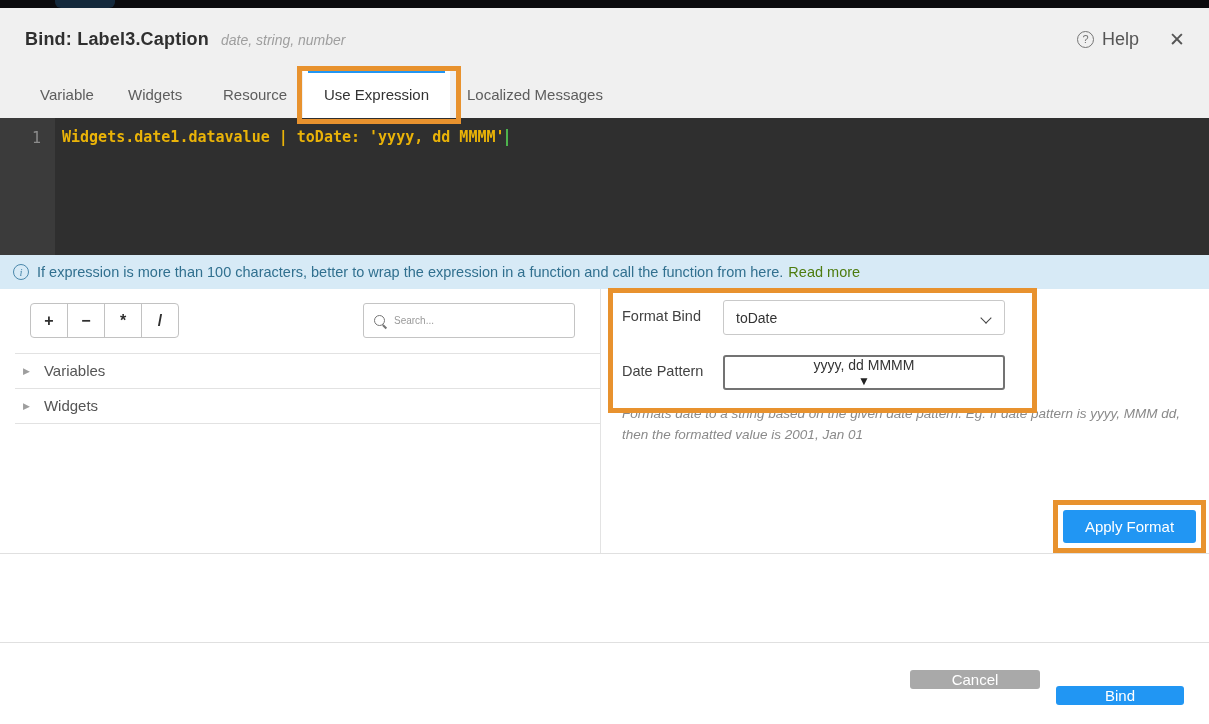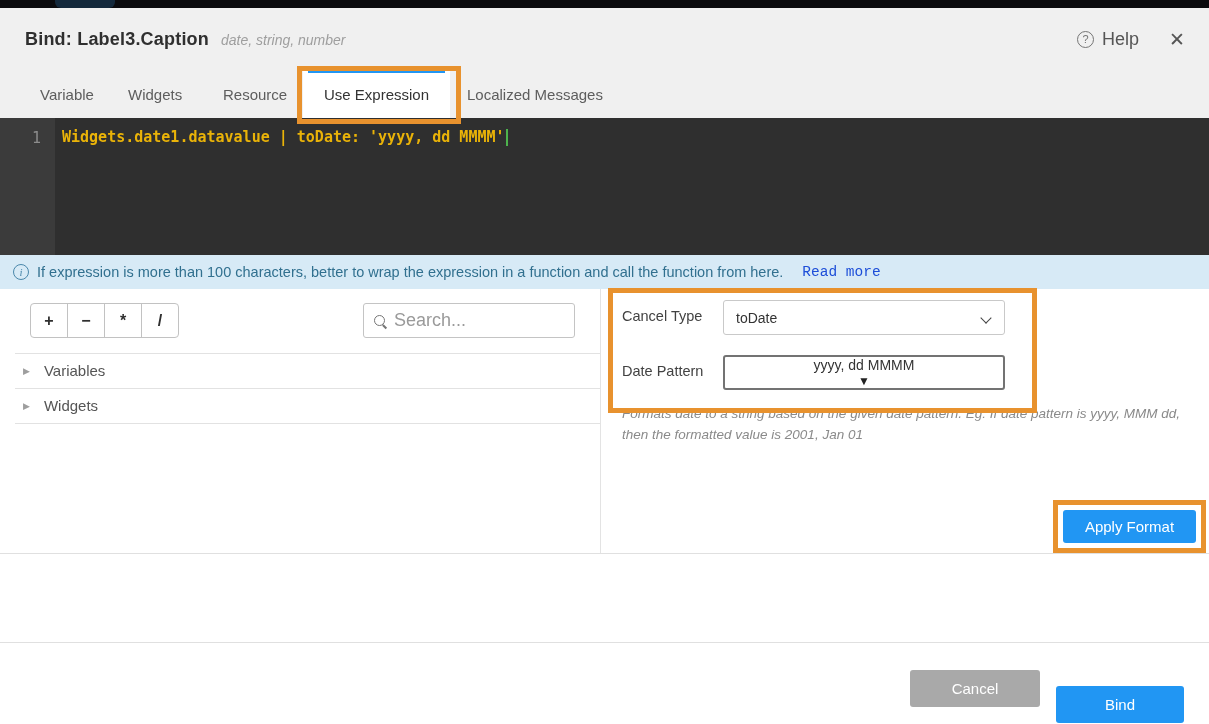--- a/index.html
+++ b/index.html
@@ -39,35 +39,35 @@
   
   .editor { position:absolute; left:0; top:118px; width:1209px; height:137px; background:#2f2f2f; }
   .gutter { position:absolute; left:0; top:0; width:55px; height:137px; background:#3b3b3b; }
   .line-num { position:absolute; top:11px; right:14px; font-family:"DejaVu Sans Mono", monospace; font-size:15px; color:#8c8c8c; }
   .code-line { position:absolute; left:62px; top:10px; font-family:"DejaVu Sans Mono", monospace; font-weight:bold; font-size:15px; color:#eab308; white-space:pre; }
   .cursor { display:inline-block; width:2px; height:17px; background:#4db34d; vertical-align:text-bottom; margin-left:1px; }
 
   
   .infobar { position:absolute; left:0; top:255px; width:1209px; height:34px; background:#d7eaf6; display:flex; align-items:center; padding-left:13px; font-size:14.5px; color:#31708f; }
   .info-icon { flex:0 0 auto; width:16px; height:16px; border:1px solid #4a88ab; border-radius:50%; display:flex; align-items:center; justify-content:center; font-size:11px; font-style:italic; color:#4a88ab; margin-right:8px; font-family:"Liberation Serif", serif; }
-  .read-more { color:#1d4ed8; margin-left:19px; cursor:pointer;font-family:Liberation Mono, monospace; }
+  .read-more { color:#4d7c0f; margin-left:5px; cursor:pointer; }
 
   
   .main { position:absolute; left:0; top:289px; width:1209px; height:264px; background:#ffffff; }
   .divider-v { position:absolute; left:600px; top:0; width:1px; height:264px; background:#e3e3e3; }
 
   
   .op-group { position:absolute; left:30px; top:14px; width:149px; height:35px; border:1px solid #c2c2c2; border-radius:4px; display:flex; background:#fff; }
   .op { flex:1; display:flex; align-items:center; justify-content:center; font-size:16px; font-weight:bold; color:#2f2f2f; border-right:1px solid #c2c2c2; cursor:pointer; }
   .op:last-child { border-right:none; }
   .search-box { position:absolute; left:363px; top:14px; width:212px; height:35px; border:1px solid #c4c4c4; border-radius:3px; background:#fff; display:flex; align-items:center; padding-left:10px; }
   .mag { position:relative; width:12px; height:12px; margin-right:8px; flex:0 0 auto; }
   .mag::before { content:""; position:absolute; left:0; top:0; width:9px; height:9px; border:1.5px solid #757575; border-radius:50%; }
   .mag::after { content:""; position:absolute; left:9px; top:9px; width:5px; height:1.5px; background:#757575; transform:rotate(45deg); transform-origin:left center; }
-  .search-box input { border:none; outline:none; font-size:18px; color:#333; width:160px; font-family:"Liberation Sans", sans-serif; background:transparent; }
+  .search-box input { border:none; outline:none; font-size:10px; color:#333; width:160px; font-family:"Liberation Sans", sans-serif; background:transparent; }
   .search-box input::placeholder { color:#9a9a9a; }
   .tree { position:absolute; left:15px; top:64px; width:585px; }
   .tree-row { height:35.5px; display:flex; align-items:center; border-bottom:1px solid #e2e2e2; cursor:pointer; padding-left:8px; }
   .tree-row:first-child { border-top:1px solid #e2e2e2; }
   .tri { font-size:9px; color:#9e9e9e; margin-right:14px; }
   .tree-label { font-size:15px; color:#555; }
 
   
   .right-panel { position:absolute; left:600px; top:0; width:609px; height:264px; }
   .fmt-label { position:absolute; left:22px; font-size:14.5px; color:#424242; }
@@ -81,21 +81,21 @@
   .chev::before { content:""; position:absolute; left:1px; top:2px; width:7px; height:7px; border-right:1.7px solid #444; border-bottom:1.7px solid #444; transform:rotate(45deg); }
   .caret-solid { font-size:12px; color:#222; }
   .fmt-desc { position:absolute; left:22px; top:114px; width:580px; font-size:13.5px; font-style:italic; color:#8a8a8a; line-height:21px; }
   .fmt-desc div { white-space:nowrap; }
   .apply-btn { position:absolute; left:463px; top:221px; width:133px; height:33px; background:#2196f3; border:none; border-radius:3px; color:#fff; font-size:15px; font-family:"Liberation Sans", sans-serif; cursor:pointer; }
 
   .divider-h1 { position:absolute; left:0; top:553px; width:1209px; height:1px; background:#e0e0e0; }
   .divider-h2 { position:absolute; left:0; top:642px; width:1209px; height:1px; background:#e0e0e0; }
 
   
-  .footer-btn { position:absolute; top:670px; height:37px; border:none; border-radius:3px; color:#ffffff; font-size:15px; font-family:"Liberation Sans", sans-serif; cursor:pointer; }
+  .footer-btn { position:absolute; top:670px; height:19px; border:none; border-radius:3px; color:#ffffff; font-size:15px; font-family:"Liberation Sans", sans-serif; cursor:pointer; }
   .cancel-btn { left:910px; width:130px; background:#a9a9a9; }
   .bind-btn { left:1056px; width:128px; background:#2196f3;margin-top:16px; }
 </style>
 </head>
 <body>
 
 <div id="stage">
 
   <div class="top-bar">
     <div class="blue-blob"></div>
@@ -158,21 +158,21 @@
       </div>
       <div class="tree-row">
         <span class="tri">▶</span>
         <span class="tree-label">Widgets</span>
       </div>
     </div>
 
     <div class="divider-v"></div>
 
     <div class="right-panel">
-      <span class="fmt-label lbl-type">Cancel Type</span>
+      <span class="fmt-label lbl-type">Format Bind</span>
       <div class="dd dd-type">
         <span class="dd-val">toDate</span>
         <span class="chev"></span>
       </div>
 
       <span class="fmt-label lbl-pattern">Date Pattern</span>
       <div class="dd dd-pattern">
         <span class="dd-val">yyyy, dd MMMM</span>
         <span class="caret-solid">▼</span>
       </div>

